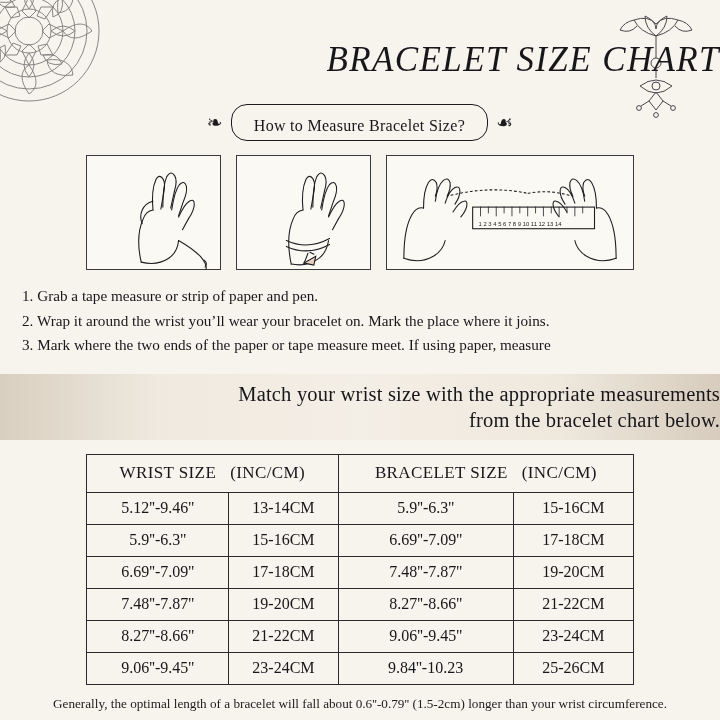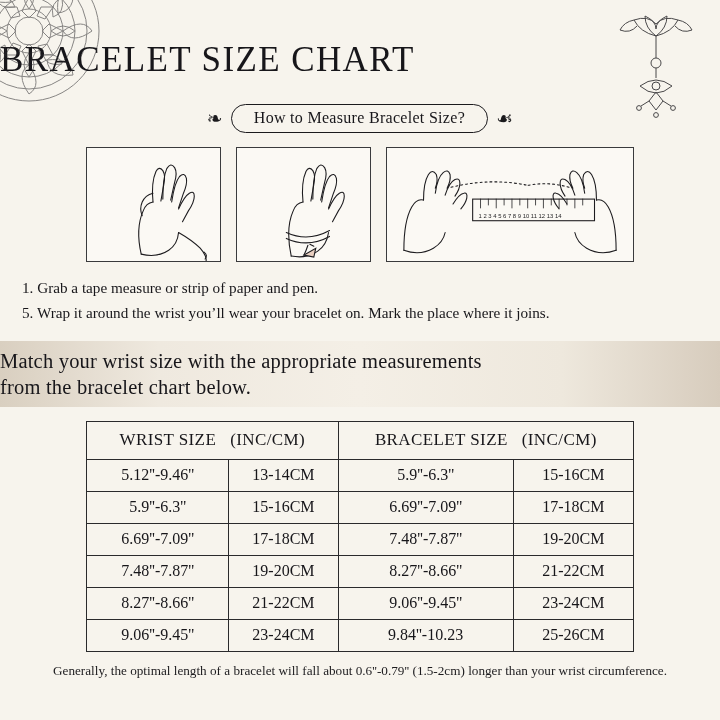--- a/index.html
+++ b/index.html
@@ -31,40 +31,41 @@
     right: 18px;
     top: 6px;
     width: 92px;
     height: 115px;
     opacity: 0.85;
     pointer-events: none;
   }
 
   
   .title {
-    text-align: left;
+    text-align: right;
     font-size: 35px;
     letter-spacing: 1.4px;
     padding-top: 17px;
     font-weight: normal;
     font-family: "Liberation Serif", serif;
+    font-style: italic;
   }
 
   
   .sub-row {
     display: flex;
     align-items: center;
     justify-content: center;
     margin-top: 9px;
     gap: 8px;
   }
   .pill {
     border: 1.5px solid #1b1a1d;
     border-radius: 16px;
-    padding: 4px 22px 5px 22px;
+    padding: 12px 22px 5px 22px;
     font-size: 16px;
     letter-spacing: 0.3px;
     background: #f7f4ed;
     font-family: "Liberation Serif", serif;
   }
   .flourish {
     font-size: 19px;
     line-height: 1;
     color: #1b1a1d;
     font-family: "DejaVu Sans", sans-serif;
@@ -95,21 +96,21 @@
   .step { white-space: pre-wrap; }
   .step-cont { padding-left: 18px; }
 
   
   .banner {
     margin-top: 12px;
     height: 66px;
     background: linear-gradient(90deg,#d9cfc0 0%, #efe9df 22%, #f4efe6 50%, #eee8dd 78%, #d7ccbd 100%);
     display: flex;
     flex-direction: column;
-    align-items: flex-start;
+    align-items: flex-end;
     justify-content: center;
     text-align: center;
   }
   .banner div {
     font-size: 20.5px;
     line-height: 1.28;
     letter-spacing: 0.2px;
   }
 
   
@@ -286,21 +287,22 @@
         <path d="M190 48 q-4 -13 -10 -16 q-5 -2 -5 4 q0 6 5 13"></path>
         <path d="M182 57 q-6 -10 -11 -11 q-4 -1 -3 5 q1 5 6 11"></path>
         <path d="M184 40 q-20 -6 -42 -2" stroke-dasharray="2 3"></path>
       </g>
     </svg>
   </div>
 </div>
 
 <div class="steps">
   <div class="step">1. Grab a tape measure or strip of paper and pen.</div>
-  <div class="step">5. Wrap it around the wrist you’ll wear your bracelet on. Mark the place where it joins.</div>
+  <div class="step">2. Wrap it around the wrist you’ll wear your bracelet on. Mark the place where it joins.</div>
+  <div class="step">3. Mark where the two ends of the paper or tape measure meet. If using paper, measure</div>
 </div>
 
 <div class="banner">
   <div>Match your wrist size with the appropriate measurements</div>
   <div>from the bracelet chart below.</div>
 </div>
 
 <table>
   <thead>
     <tr>

